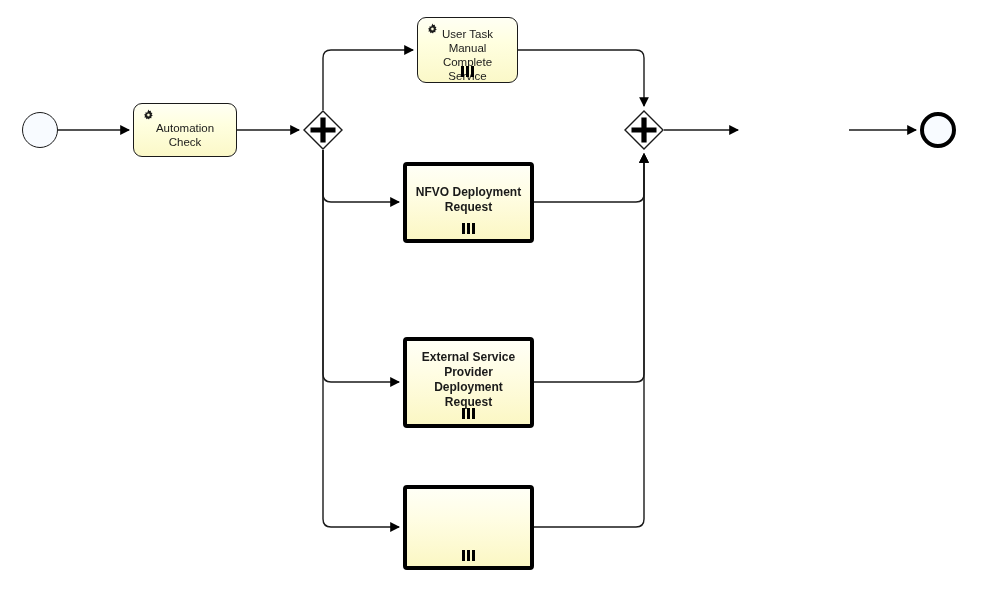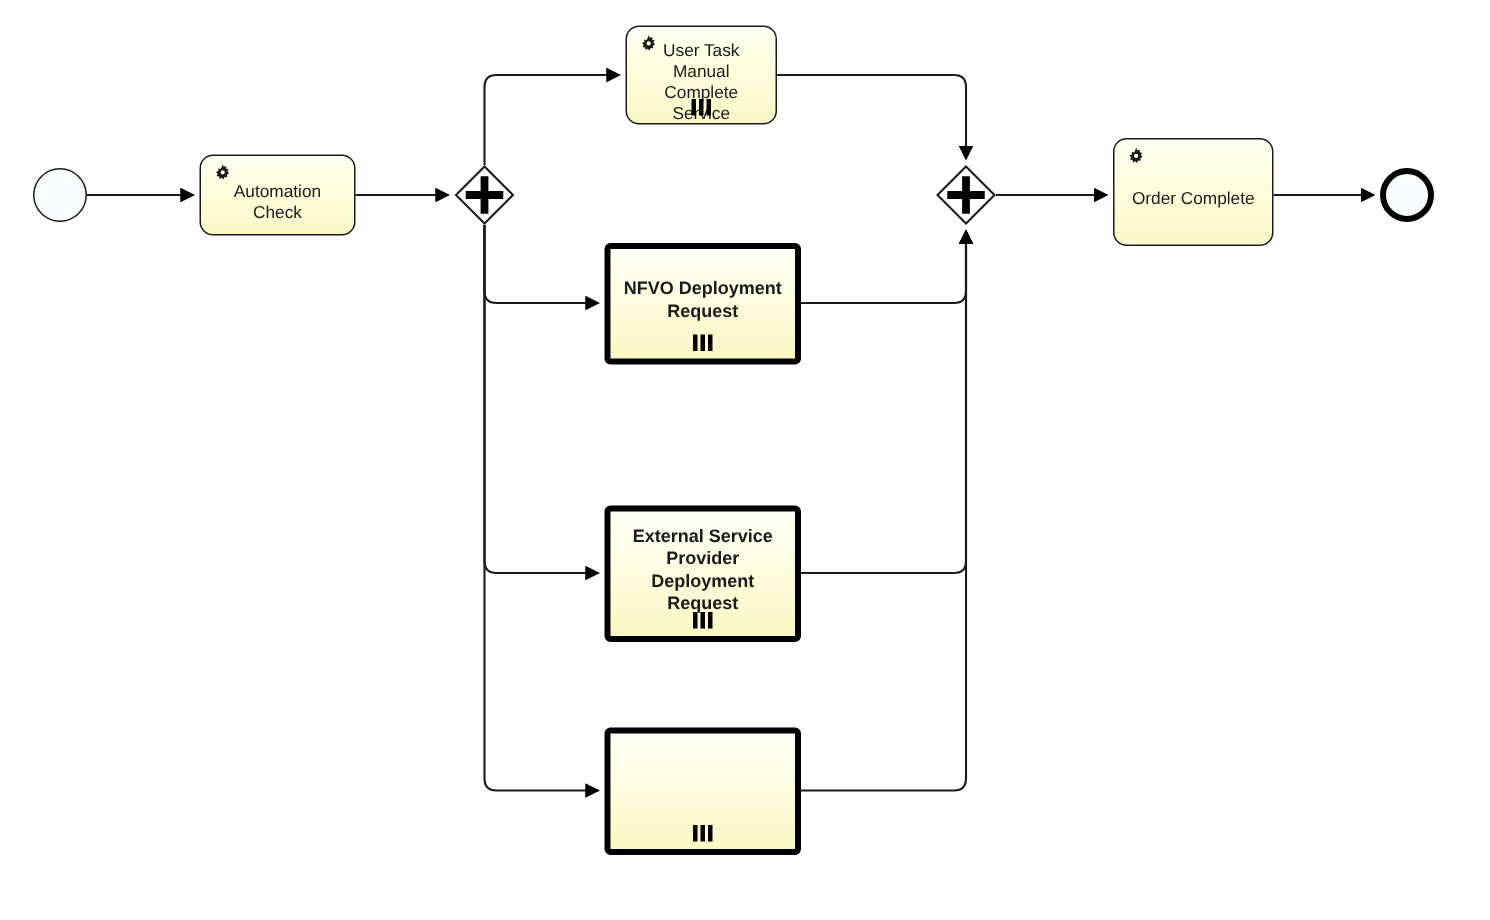--- a/index.html
+++ b/index.html
@@ -224,25 +224,16 @@
     </div>
   </div>
 
   <div class="node gateway" style="left:624px; top:110px;">
     <svg width="40" height="40" viewBox="0 0 40 40" xmlns="http://www.w3.org/2000/svg">
       <polygon points="20,1 39,20 20,39 1,20" fill="#ffffff" stroke="#1a1a1a" stroke-width="1.4"></polygon>
       <path d="M 20 7.5 L 20 32.5 M 7.5 20 L 32.5 20" stroke="#000000" stroke-width="5.2" stroke-linecap="butt"></path>
     </svg>
   </div>
 
-  <div class="node task" style="left:742px; top:92px; width:107px; height:72px;">
-    <div class="task-body">
-      <svg class="gear-icon" viewBox="0 0 24 24" xmlns="http://www.w3.org/2000/svg">
-        <path fill="#1a1a1a" d="M12 2.2 13.0 4.4 15.4 3.9 15.3 6.3 17.6 7.0 16.3 9.0 18.0 10.7 15.9 11.9 16.2 14.3 13.8 14.2 12.7 16.4 11.0 14.8 8.9 15.9 8.6 13.5 6.2 13.3 7.2 11.1 5.6 9.4 7.8 8.5 7.8 6.1 10.1 6.7z"></path>
-        <circle cx="11.9" cy="9.8" r="2.5" fill="#ffffe0" stroke="#1a1a1a" stroke-width="1"></circle>
-      </svg>
-      <div class="task-label">Order Complete</div>
-    </div>
-  </div>
 
   <div class="node event event-end" style="left:920px; top:112px; width:36px; height:36px;"></div>
 
 </div>
 
 </body></html>

